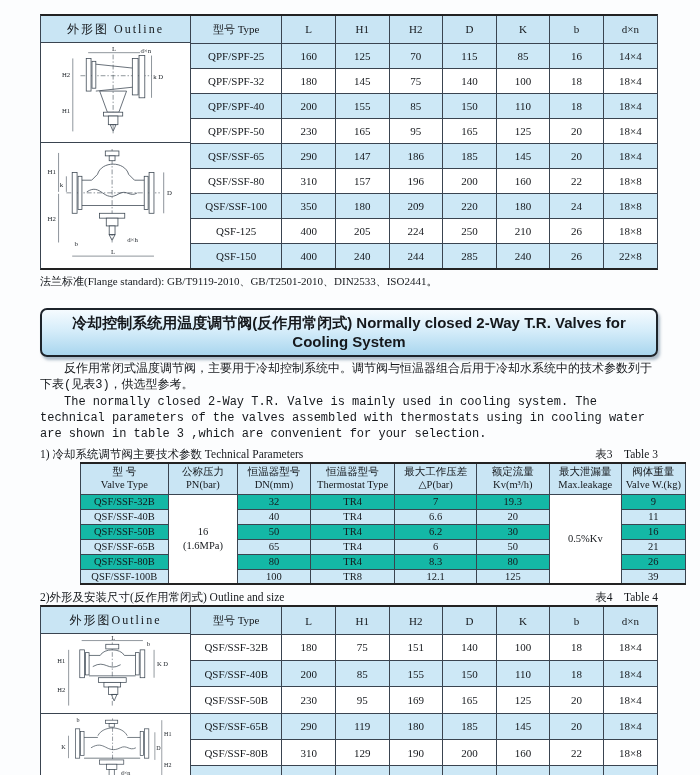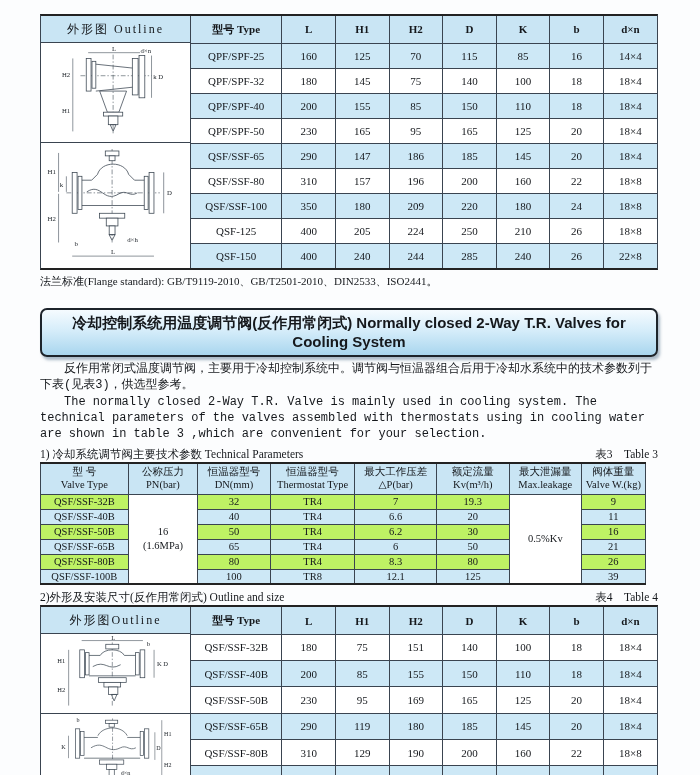--- a/index.html
+++ b/index.html
@@ -14,33 +14,33 @@
   th { background:#c9e5f4; }
 
   
   .dimtable { display:flex; border:1px solid #3a4450; border-top:2px solid #222; border-bottom:2px solid #222; background:#fff; }
   .outline-col { width:150px; flex:0 0 150px; border-right:1px solid #3a4450; display:flex; flex-direction:column; }
   .oc-header { height:27px; background:#c9e5f4; border-bottom:1px solid #3a4450;
                display:flex; align-items:center; justify-content:center; font-size:12px; letter-spacing:2px; }
   .oc-cell { border-bottom:1px solid #3a4450; display:flex; align-items:center; justify-content:center; background:#fff; }
   .oc-cell:last-child { border-bottom:none; }
   .dimtable table { flex:1; }
-  .dimtable th { height:27px;font-weight:bold; }
+  .dimtable th { height:27px; }
   .dimtable td { height:25px; }
   .dimtable table th:first-child, .dimtable table td:first-child { border-left:none; }
   .dimtable table th:last-child,  .dimtable table td:last-child  { border-right:none; }
   .dimtable thead th { border-top:none; }
   .dimtable tbody tr:last-child td { border-bottom:none; }
   .dimtable col.c-type { width:19.5%; }
   .t1 tbody tr:nth-child(odd)  td { background:#cde8f6; }
   .t4 tbody tr:nth-child(even) td { background:#cde8f6; }
   .t4 td { height:26px; }
 
   
-  .t3 { width:98%; border:1px solid #3a4450; border-top:2px solid #222; border-bottom:2px solid #222; background:#bef264; }
+  .t3 { width:98%; border:1px solid #3a4450; border-top:2px solid #222; border-bottom:2px solid #222; background:#14b8a6;margin-left:40px; }
   .t3 th { font-size:10.5px; white-space:pre-line; line-height:1.22; padding:2px 0; }
   .t3 td { height:15px; font-size:10.5px; }
   .t3 tbody tr:nth-child(even) td { background:#cde8f6; }
   .t3 td.merged { background:#fff; white-space:pre-line; line-height:1.3; }
 
   
   .note { font-size:11px; margin-top:4px; line-height:1.3; }
   .banner { margin-top:20px; border:2px solid #1d242b; border-radius:7px;
             background:linear-gradient(180deg,#f5fbff 0%,#d6edfa 45%,#a9d6ee 100%);
             box-shadow:2px 3px 3px rgba(90,120,145,.5);

